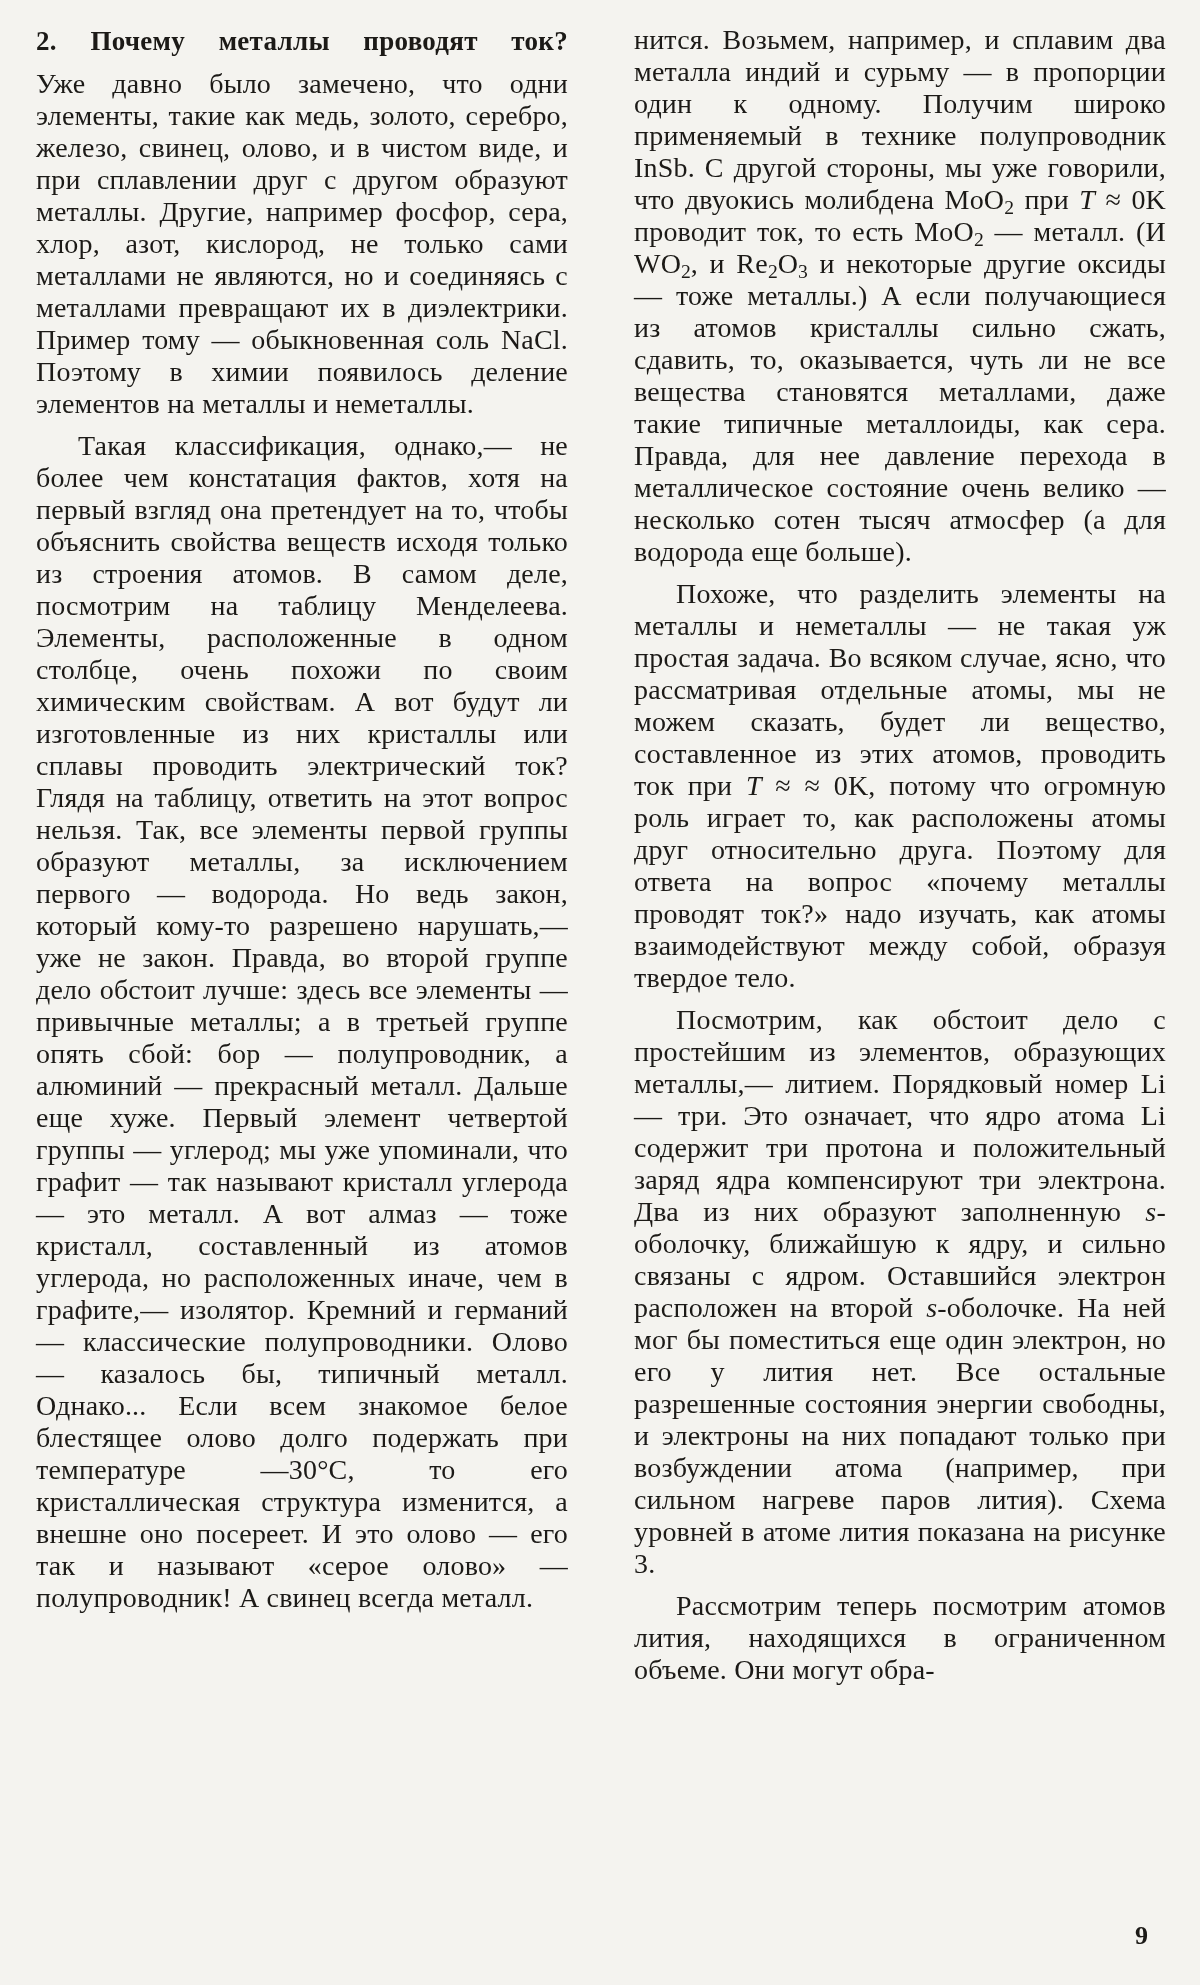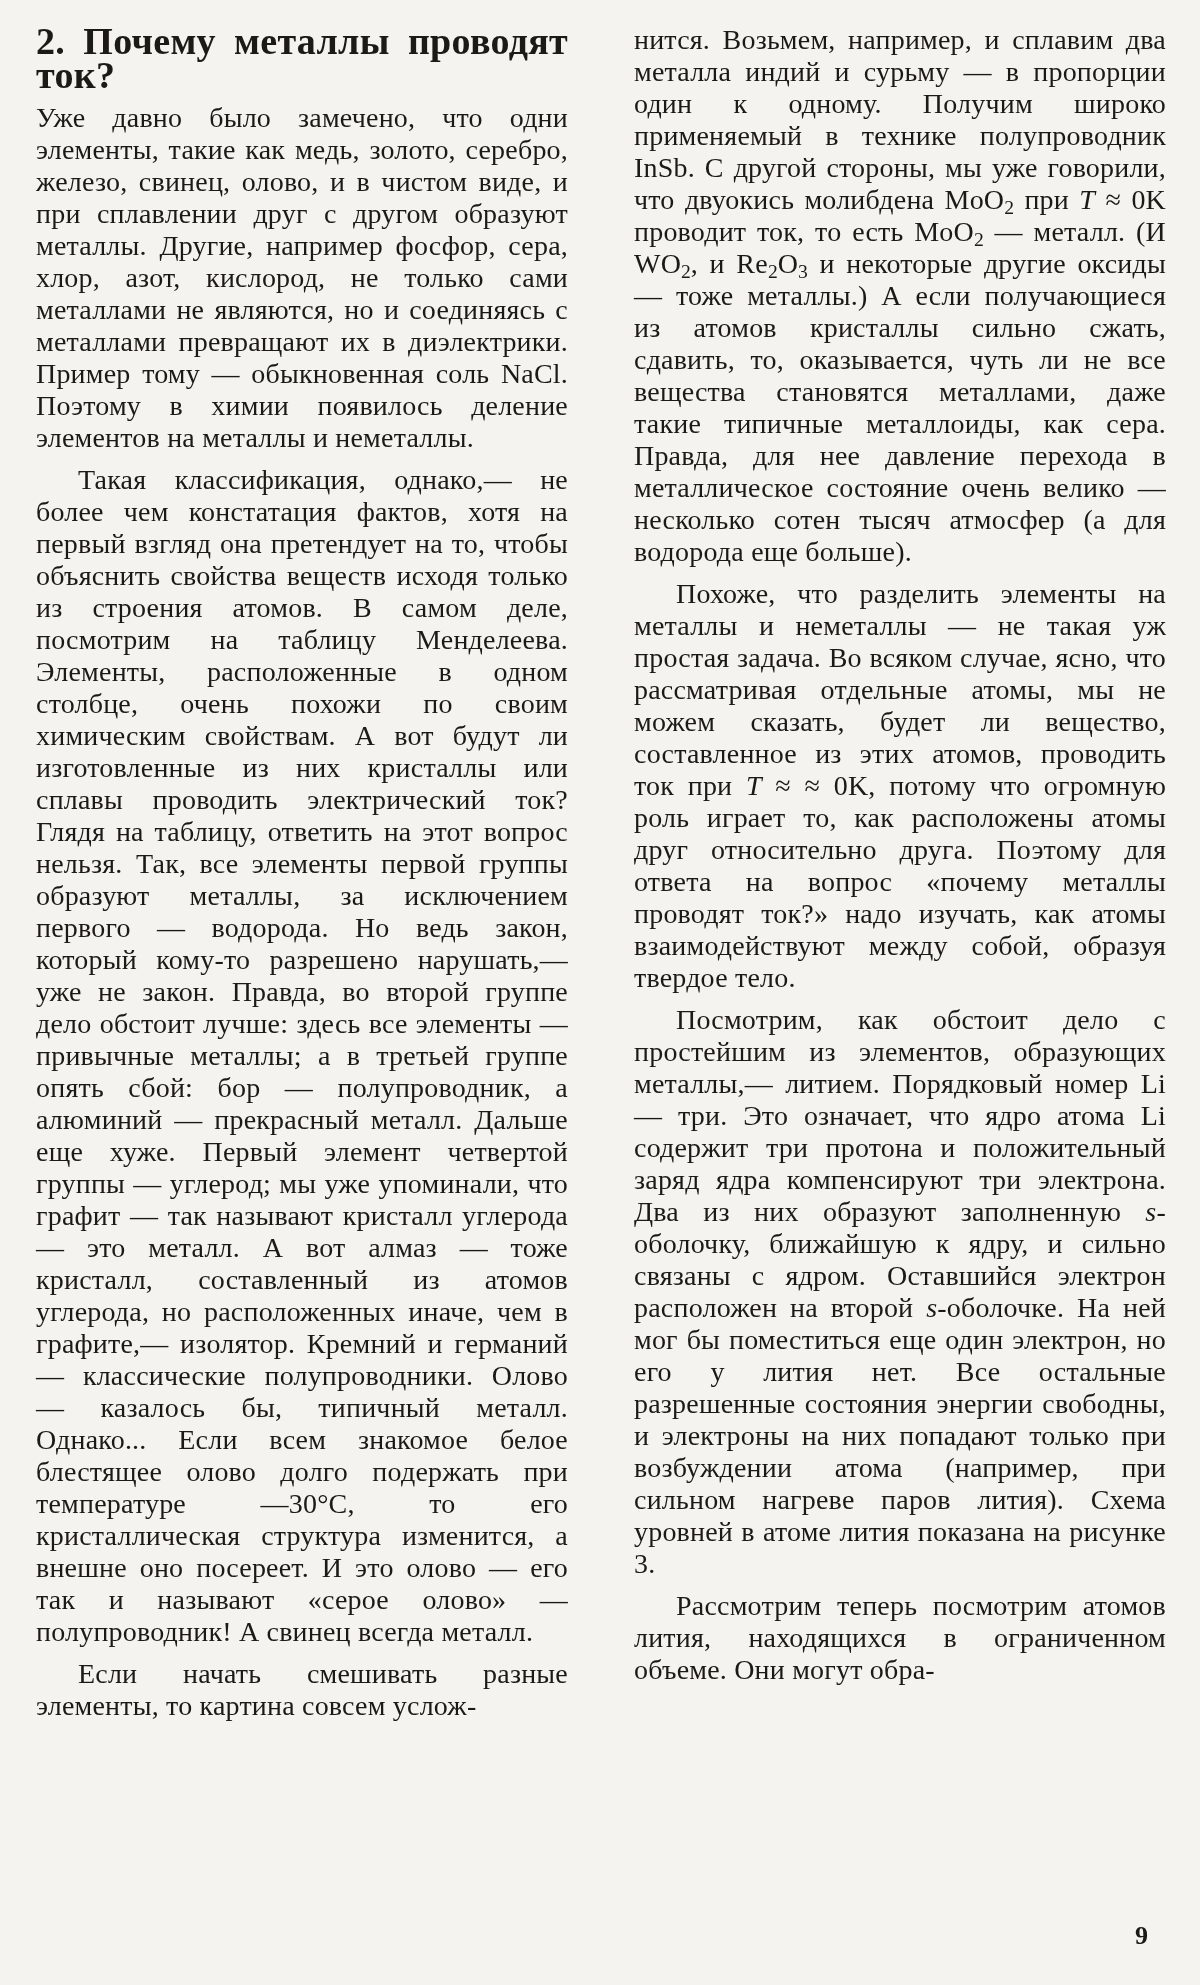--- a/index.html
+++ b/index.html
@@ -30,21 +30,21 @@
   .col {
     width: 532px;
     font-size: 28px;
     line-height: 32px;
     text-align: justify;
     letter-spacing: 0.2px;
     hyphens: auto;
     -webkit-hyphens: auto;
   }
   .heading {
-    font-size: 38px;
+    font-size: 27px;
     font-weight: 700;
     margin: 0 0 10px 0;
     text-align: justify;
     text-align-last: justify;
     letter-spacing: 0.3px;
     line-height: 34px;
   }
   .para {
     margin: 0 0 10px 0;
     text-indent: 42px;
@@ -76,21 +76,20 @@
 </head>
 <body>
 
 <div class="page">
   <div class="columns">
 
     <div class="col">
       <h2 class="heading">2. Почему металлы проводят ток?</h2>
       <p class="para noindent">Уже давно было замечено, что одни элементы, такие как медь, золото, серебро, железо, свинец, олово, и в чистом виде, и при сплавлении друг с другом образуют металлы. Другие, например фосфор, сера, хлор, азот, кислород, не только сами металлами не являются, но и соединяясь с металлами превращают их в диэлектрики. Пример тому — обыкновенная соль NaCl. Поэтому в химии появилось деление элементов на металлы и неметаллы.</p>
       <p class="para">Такая классификация, однако,— не более чем констатация фактов, хотя на первый взгляд она претендует на то, чтобы объяснить свойства веществ исходя только из строения атомов. В самом деле, посмотрим на таблицу Менделеева. Элементы, расположенные в одном столбце, очень похожи по своим химическим свойствам. А вот будут ли изготовленные из них кристаллы или сплавы проводить электрический ток? Глядя на таблицу, ответить на этот вопрос нельзя. Так, все элементы первой группы образуют металлы, за исключением первого — водорода. Но ведь закон, который кому-то разрешено нарушать,—уже не закон. Правда, во второй группе дело обстоит лучше: здесь все элементы — привычные металлы; а в третьей группе опять сбой: бор — полупроводник, а алюминий — прекрасный металл. Дальше еще хуже. Первый элемент четвертой группы — углерод; мы уже упоминали, что графит — так называют кристалл углерода — это металл. А вот алмаз — тоже кристалл, составленный из атомов углерода, но расположенных иначе, чем в графите,— изолятор. Кремний и германий — классические полупроводники. Олово — казалось бы, типичный металл. Однако... Если всем знакомое белое блестящее олово долго подержать при температуре —30°C, то его кристаллическая структура изменится, а внешне оно посереет. И это олово — его так и называют «серое олово» — полупроводник! А свинец всегда металл.</p>
-      <p class="para">Если начать смешивать разные элементы, то картина совсем услож-</p>
     </div>
 
     <div class="col">
       <p class="para noindent">нится. Возьмем, например, и сплавим два металла индий и сурьму — в пропорции один к одному. Получим широко применяемый в технике полупроводник InSb. С другой стороны, мы уже говорили, что двуокись молибдена MoO<sub>2</sub> при <i>T</i> ≈ 0K проводит ток, то есть MoO<sub>2</sub> — металл. (И WO<sub>2</sub>, и Re<sub>2</sub>O<sub>3</sub> и некоторые другие оксиды — тоже металлы.) А если получающиеся из атомов кристаллы сильно сжать, сдавить, то, оказывается, чуть ли не все вещества становятся металлами, даже такие типичные металлоиды, как сера. Правда, для нее давление перехода в металлическое состояние очень велико — несколько сотен тысяч атмосфер (а для водорода еще больше).</p>
       <p class="para">Похоже, что разделить элементы на металлы и неметаллы — не такая уж простая задача. Во всяком случае, ясно, что рассматривая отдельные атомы, мы не можем сказать, будет ли вещество, составленное из этих атомов, проводить ток при <i>T</i> ≈ ≈ 0K, потому что огромную роль играет то, как расположены атомы друг относительно друга. Поэтому для ответа на вопрос «почему металлы проводят ток?» надо изучать, как атомы взаимодействуют между собой, образуя твердое тело.</p>
       <p class="para">Посмотрим, как обстоит дело с простейшим из элементов, образующих металлы,— литием. Порядковый номер Li — три. Это означает, что ядро атома Li содержит три протона и положительный заряд ядра компенсируют три электрона. Два из них образуют заполненную <i>s</i>-оболочку, ближайшую к ядру, и сильно связаны с ядром. Оставшийся электрон расположен на второй <i>s</i>-оболочке. На ней мог бы поместиться еще один электрон, но его у лития нет. Все остальные разрешенные состояния энергии свободны, и электроны на них попадают только при возбуждении атома (например, при сильном нагреве паров лития). Схема уровней в атоме лития показана на рисунке 3.</p>
       <p class="para">Рассмотрим теперь посмотрим атомов лития, находящихся в ограниченном объеме. Они могут обра-</p>
     </div>
 
   </div>

